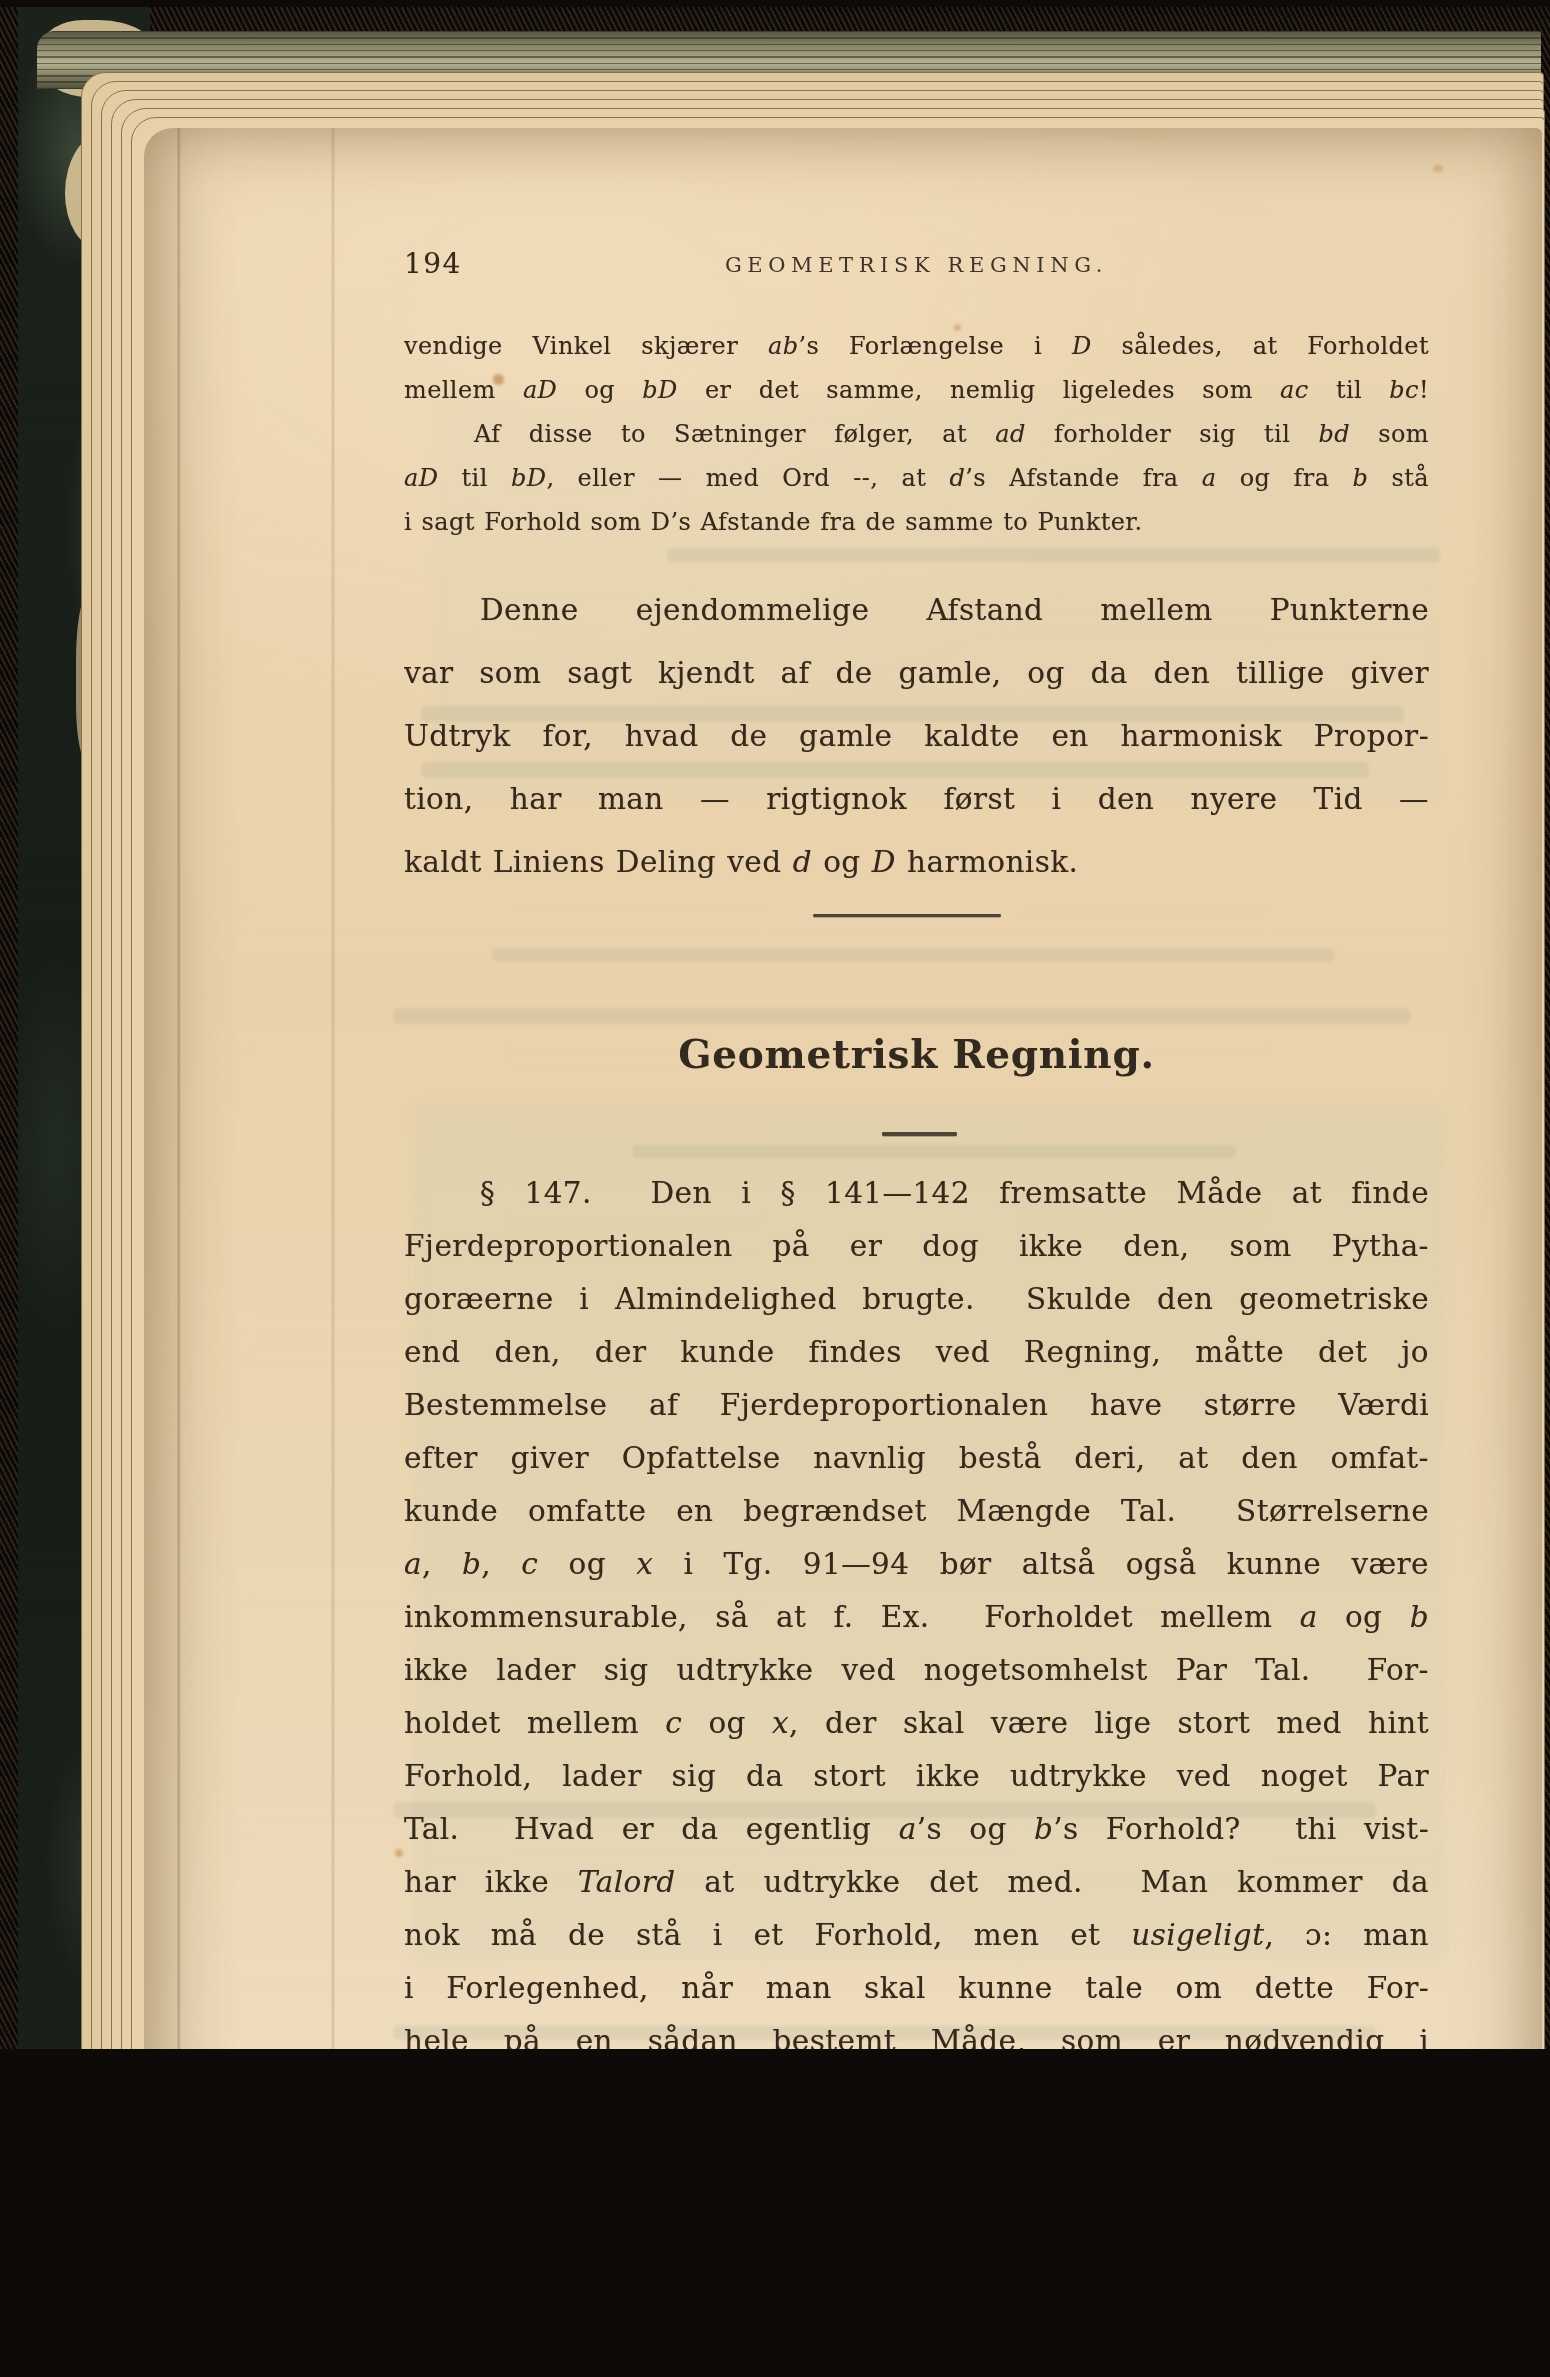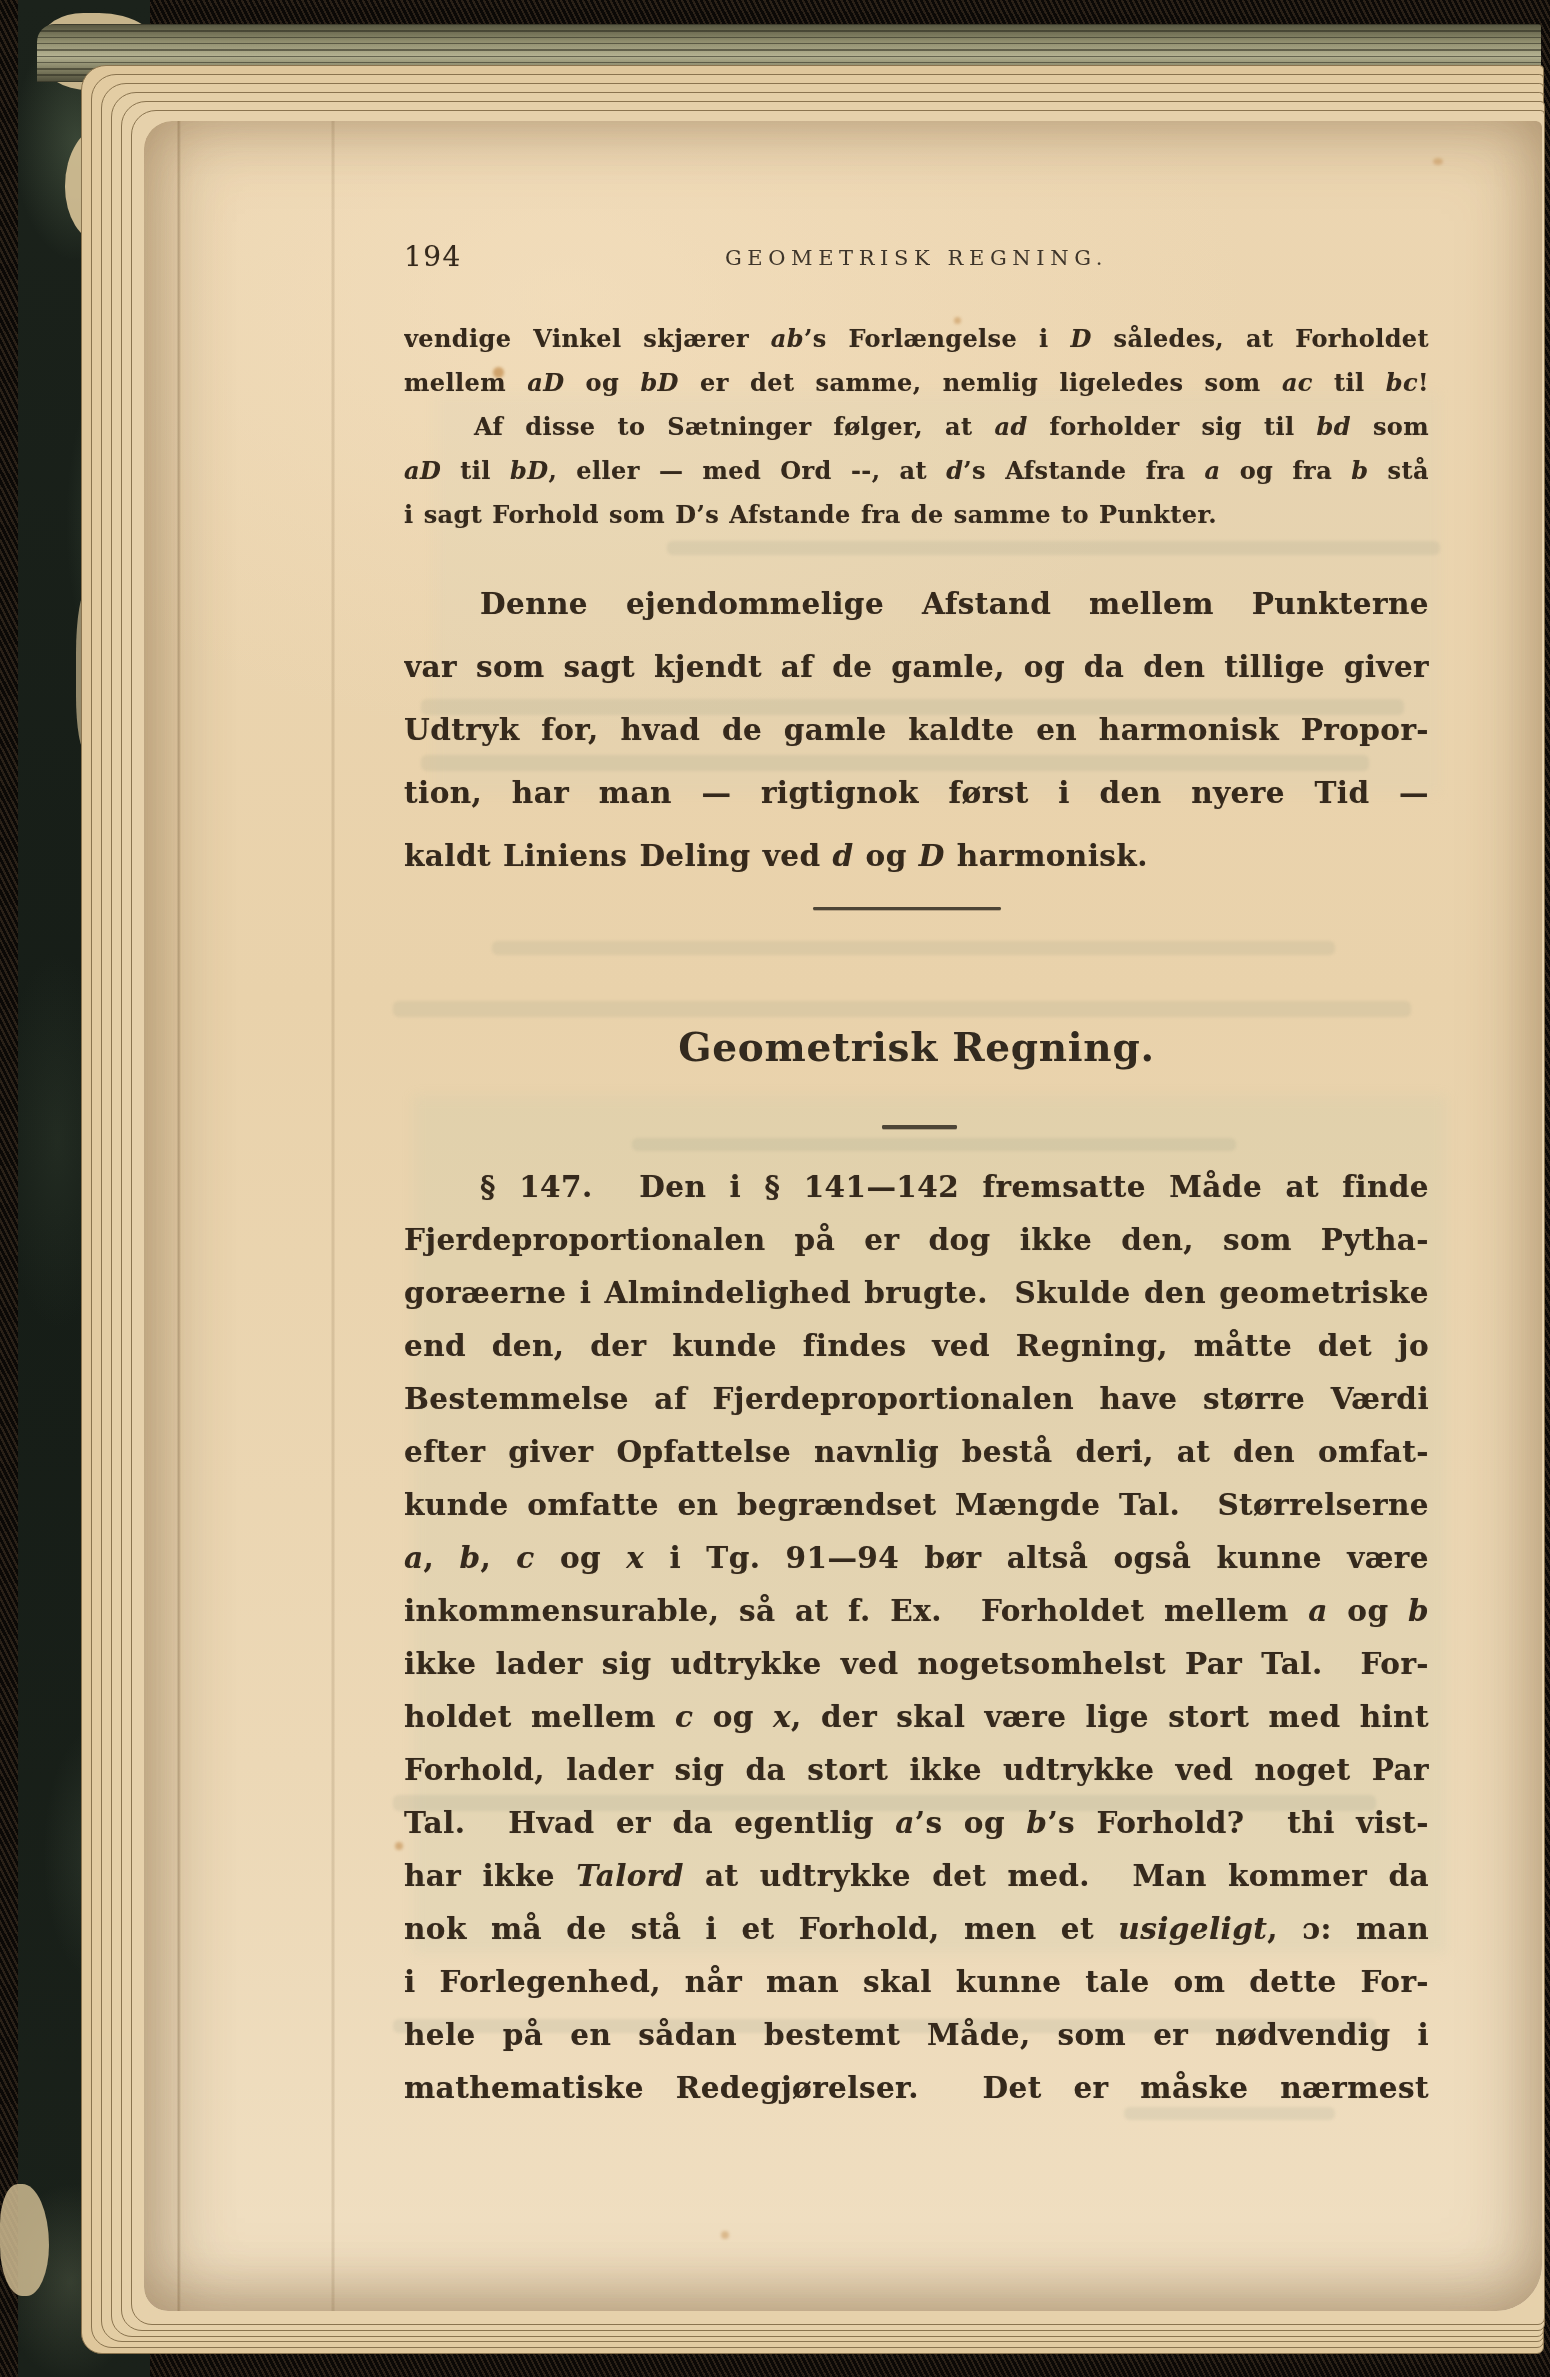--- a/index.html
+++ b/index.html
@@ -1,21 +1,21 @@
 <!DOCTYPE html>
 <html style="font-size:11.2px"><head>
 <meta charset="utf-8">
 <style>
   html,body{margin:0;padding:0;background:#0d0a08;}
-  #canvas{position:relative;width:1551px;height:2377px;overflow:hidden;
+  #canvas{position:relative;width:1551px;height:2042px;overflow:hidden;
     background-color:#0f0c09;
     background-image:
       repeating-linear-gradient(63deg, rgba(62,48,34,.55) 0 2.1px, rgba(10,8,6,.85) 2.1px 4.9px),
       repeating-linear-gradient(-27deg, rgba(50,40,28,.30) 0 1.4px, rgba(0,0,0,0) 1.4px 4.2px);
-    font-family:"DejaVu Serif", serif;}
+    font-family:"DejaVu Serif", serif;margin-top:7px;}
   .abs{position:absolute;}
   
   #leather{left:18px;top:0;width:132px;height:2377px;
     background:
       radial-gradient(91px 169px at 45% 6%, rgba(105,125,95,.40), rgba(0,0,0,0) 70%),
       radial-gradient(63px 211px at 70% 22%, rgba(90,110,85,.30), rgba(0,0,0,0) 70%),
       radial-gradient(84px 267px at 30% 48%, rgba(70,85,65,.25), rgba(0,0,0,0) 70%),
       radial-gradient(77px 183px at 60% 78%, rgba(85,100,80,.28), rgba(0,0,0,0) 70%),
       radial-gradient(98px 140px at 40% 96%, rgba(120,130,100,.30), rgba(0,0,0,0) 70%),
       linear-gradient(180deg,#1b221b,#161d17 50%,#1a211a);}
@@ -37,21 +37,21 @@
                 inset 29.5px 0 63px rgba(120,90,55,.22), inset 0 -21px 49px rgba(130,100,60,.18);}
   
   .shade{filter:blur(5.6px);}
   .ghost{background:rgba(110,126,110,.11);filter:blur(1.4px);border-radius:5.6px;}
   .stain{border-radius:50%;background:#b5762f;filter:blur(1.4px);}
   
   .ink{color:#35291c;text-shadow:0 0 0.7px rgba(46,38,28,.35);}
   #pagenum{left:404px;top:240px;font-size:28px;letter-spacing:1.4px;}
   #runhead{left:404px;top:246px;width:1025px;text-align:center;font-size:21px;letter-spacing:5.6px;color:#3e352a;}
   .para{left:404px;width:1025px;}
-  .ln{text-align:justify;overflow:hidden;letter-spacing:0.4px;word-spacing:1.4px;font-weight:bold;}
+  .ln{text-align:justify;overflow:hidden;letter-spacing:0.4px;word-spacing:1.4px;}
   .j::after{content:"";display:inline-block;width:100%;height:0;}
   .last{text-align:left;}
   .ind1{text-indent:70px;}
   .ind2{text-indent:76px;}
   #para1{top:317px;font-size:24px;}
   #para1 .ln{height:44px;line-height:44px;}
   #para2{top:572px;font-size:29.5px;}
   #para2 .ln{height:63px;line-height:63px;}
   #para3{top:1160px;font-size:29.5px;}
   #para3 .ln{height:53px;line-height:53px;}

